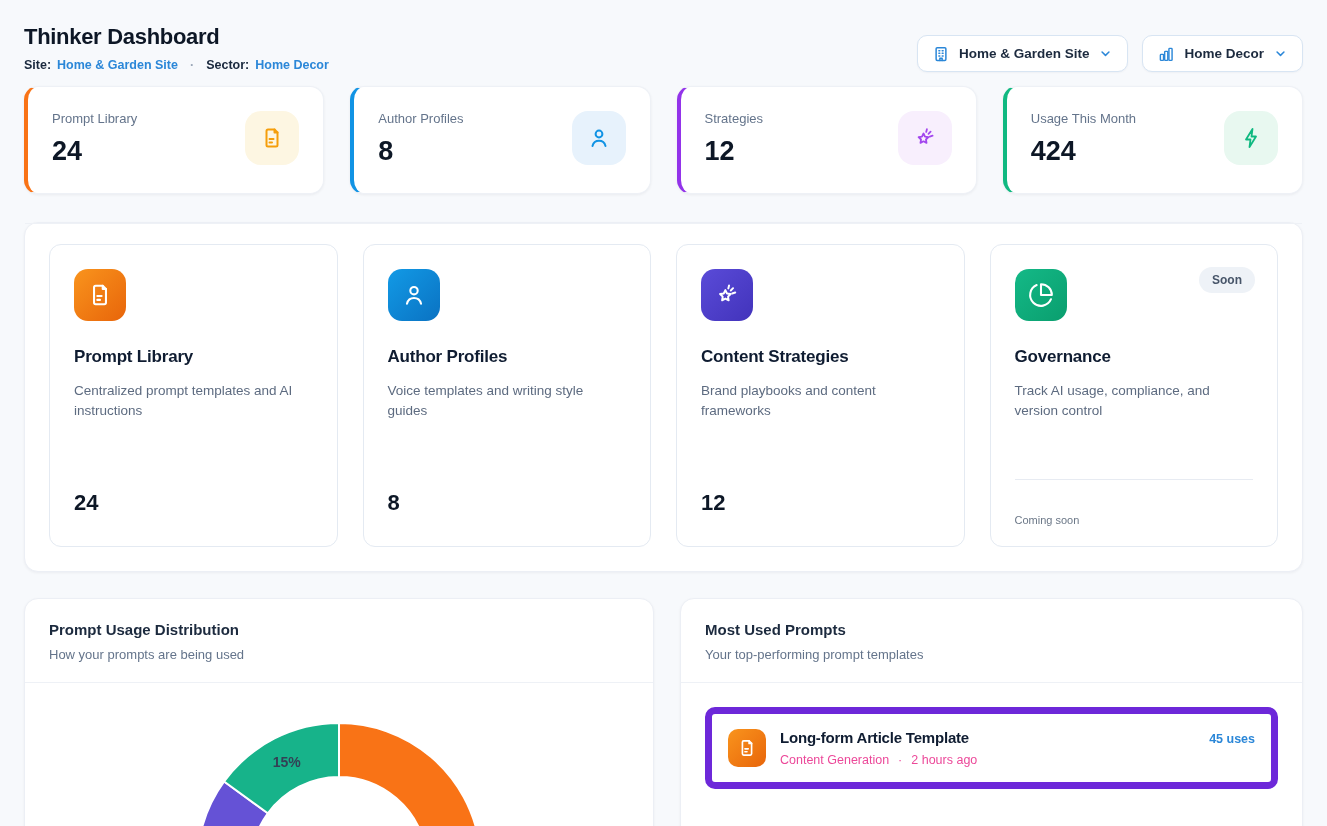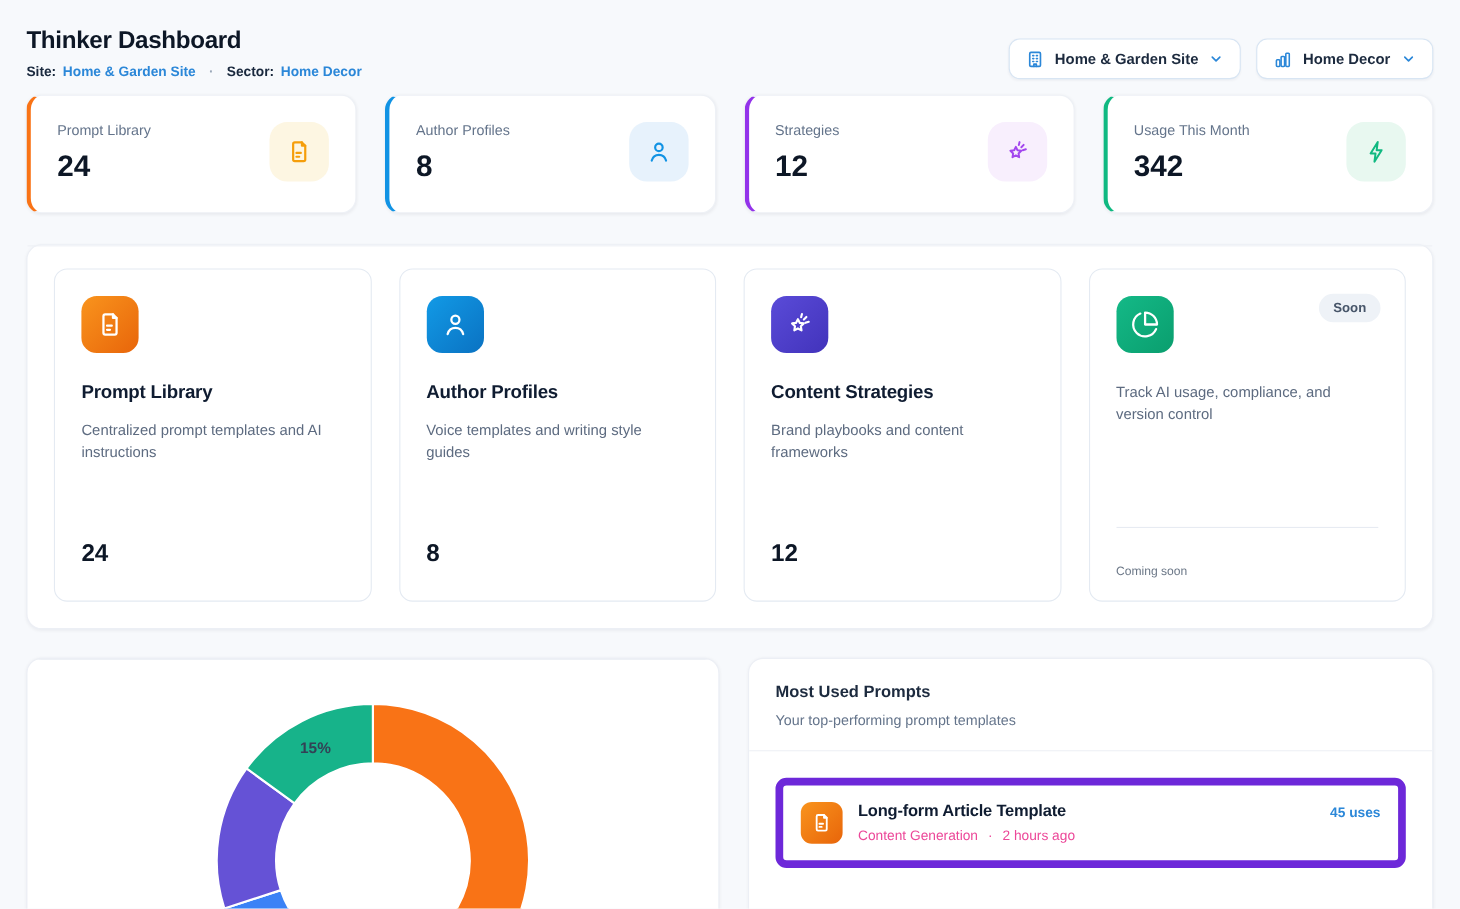--- a/index.html
+++ b/index.html
@@ -171,21 +171,21 @@
         <svg class="glyph" width="24" height="24" viewBox="0 0 24 24" fill="none" stroke="currentColor" stroke-width="1.8" stroke-linecap="round" stroke-linejoin="round">
             <path d="M10.5 7.5 12 10.6l3.4.5-2.45 2.4.58 3.4-3.03-1.6-3.03 1.6.58-3.4L5.6 11.1l3.4-.5z"></path>
             <path d="M15.5 7.8l2.1-2.1M16.8 10.6l2.8-.9M13.2 5.9l.7-2.7"></path>
           </svg>
       </div>
     </div>
 
     <div class="stat-card acc-green">
       <div>
         <div class="stat-label">Usage This Month</div>
-        <div class="stat-value">342</div>
+        <div class="stat-value">424</div>
       </div>
       <div class="stat-icon bg-green">
         <svg class="glyph" width="24" height="24" viewBox="0 0 24 24" fill="none" stroke="currentColor" stroke-width="1.8" stroke-linecap="round" stroke-linejoin="round">
             <path d="M13.5 3 7 13.5h4.5L10.5 21 17 10.5h-4.5z"></path>
           </svg>
       </div>
     </div>
   </div>
 
   <div class="section-card">
@@ -231,30 +231,35 @@
       </div>
 
       <div class="module-card">
         <div class="soon-badge">Soon</div>
         <div class="module-icon grad-green">
           <svg class="glyph" width="26" height="26" viewBox="0 0 24 24" fill="none" stroke="currentColor" stroke-width="1.9" stroke-linecap="round" stroke-linejoin="round">
               <path d="M21.21 15.89A10 10 0 1 1 8 2.83"></path>
               <path d="M22 12A10 10 0 0 0 12 2v10z"></path>
             </svg>
         </div>
+        <div class="module-title">Governance</div>
         <div class="module-desc">Track AI usage, compliance, and version control</div>
         <div class="gov-divider"></div>
         <div class="coming-soon">Coming soon</div>
       </div>
     </div>
   </div>
 
   <div class="bottom-grid">
 
     <div class="bottom-card">
+      <div class="card-head">
+        <h2>Prompt Usage Distribution</h2>
+        <p>How your prompts are being used</p>
+      </div>
       <div class="divider"></div>
       <div class="chart-wrap">
         <svg width="290" height="290" viewBox="0 0 290 290">
             <path d="M145.00 3.00 A142 142 0 0 1 188.88 280.05 L172.19 228.69 A88 88 0 0 0 145.00 57.00 Z" fill="#f97316" stroke="#ffffff" stroke-width="2" stroke-linejoin="round"></path>
             <path d="M188.88 280.05 A142 142 0 0 1 9.95 188.88 L61.31 172.19 A88 88 0 0 0 172.19 228.69 Z" fill="#3b82f6" stroke="#ffffff" stroke-width="2" stroke-linejoin="round"></path>
             <path d="M9.95 188.88 A142 142 0 0 1 30.12 61.53 L73.81 93.27 A88 88 0 0 0 61.31 172.19 Z" fill="#6552d6" stroke="#ffffff" stroke-width="2" stroke-linejoin="round"></path>
             <path d="M30.12 61.53 A142 142 0 0 1 145.00 3.00 L145.00 57.00 A88 88 0 0 0 73.81 93.27 Z" fill="#17b38a" stroke="#ffffff" stroke-width="2" stroke-linejoin="round"></path>
             <text x="92.8" y="42.5" text-anchor="middle" dy="0.35em" font-size="14" font-weight="700" fill="#334155">15%</text>
           </svg>
       </div>

